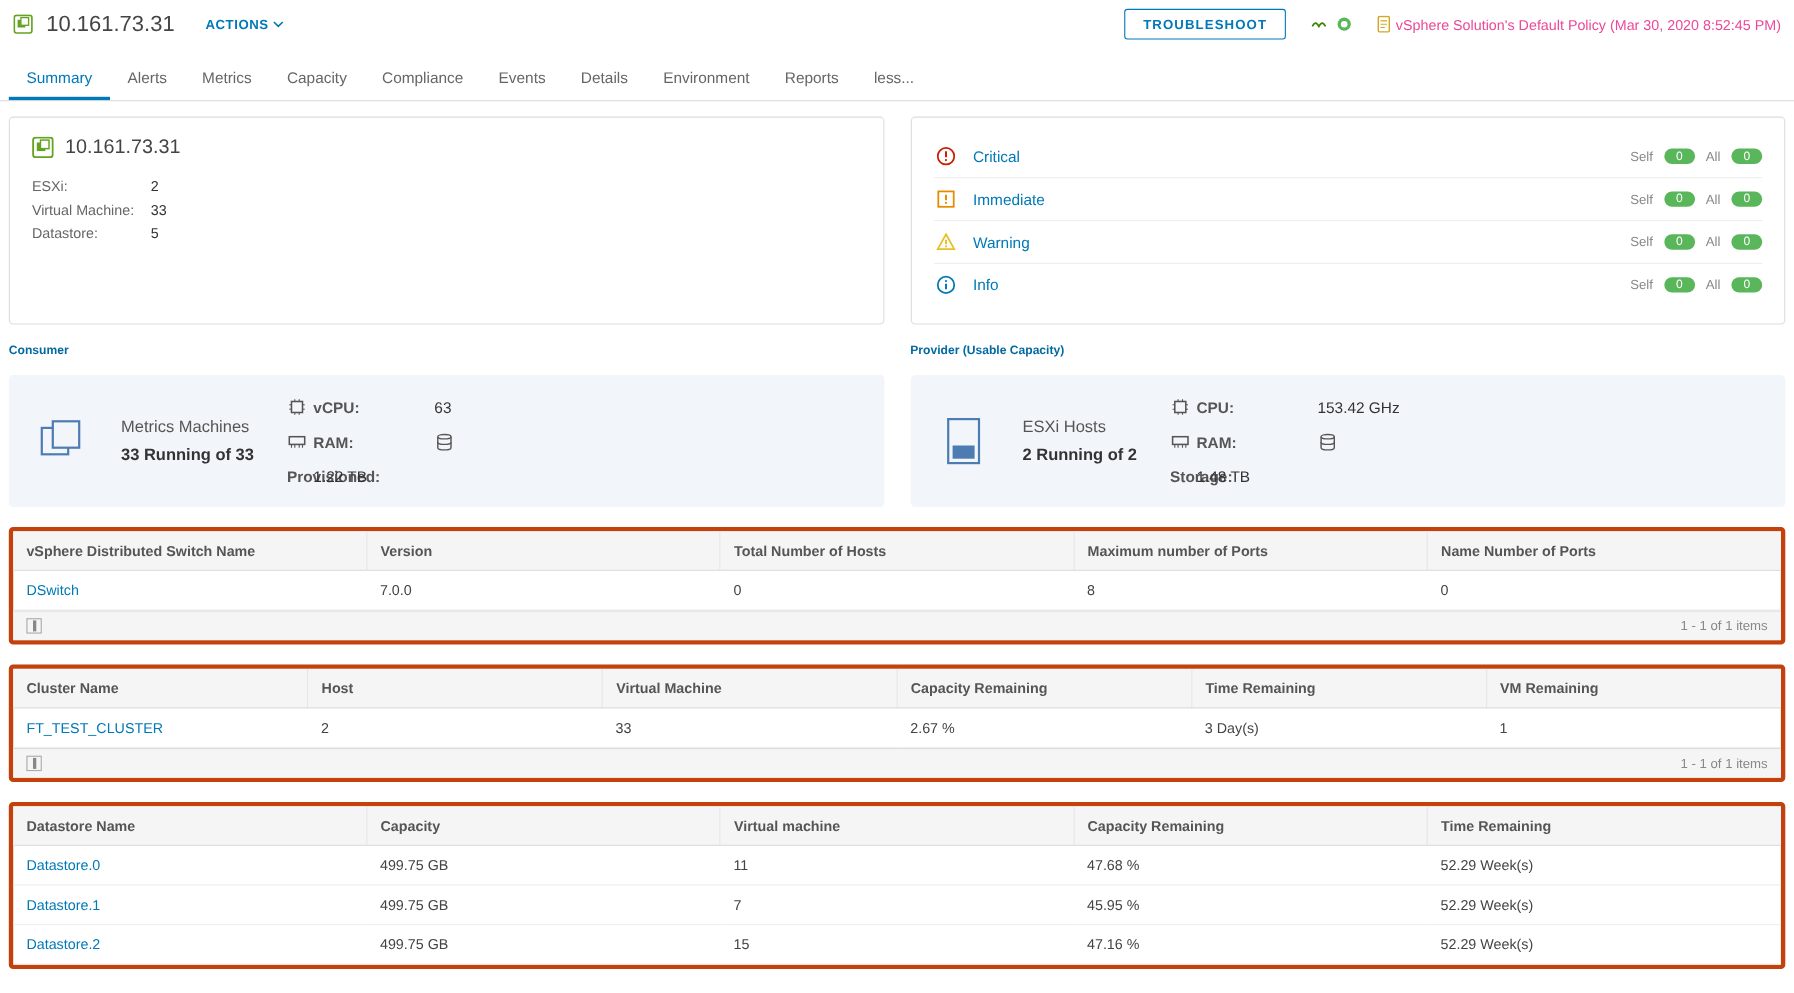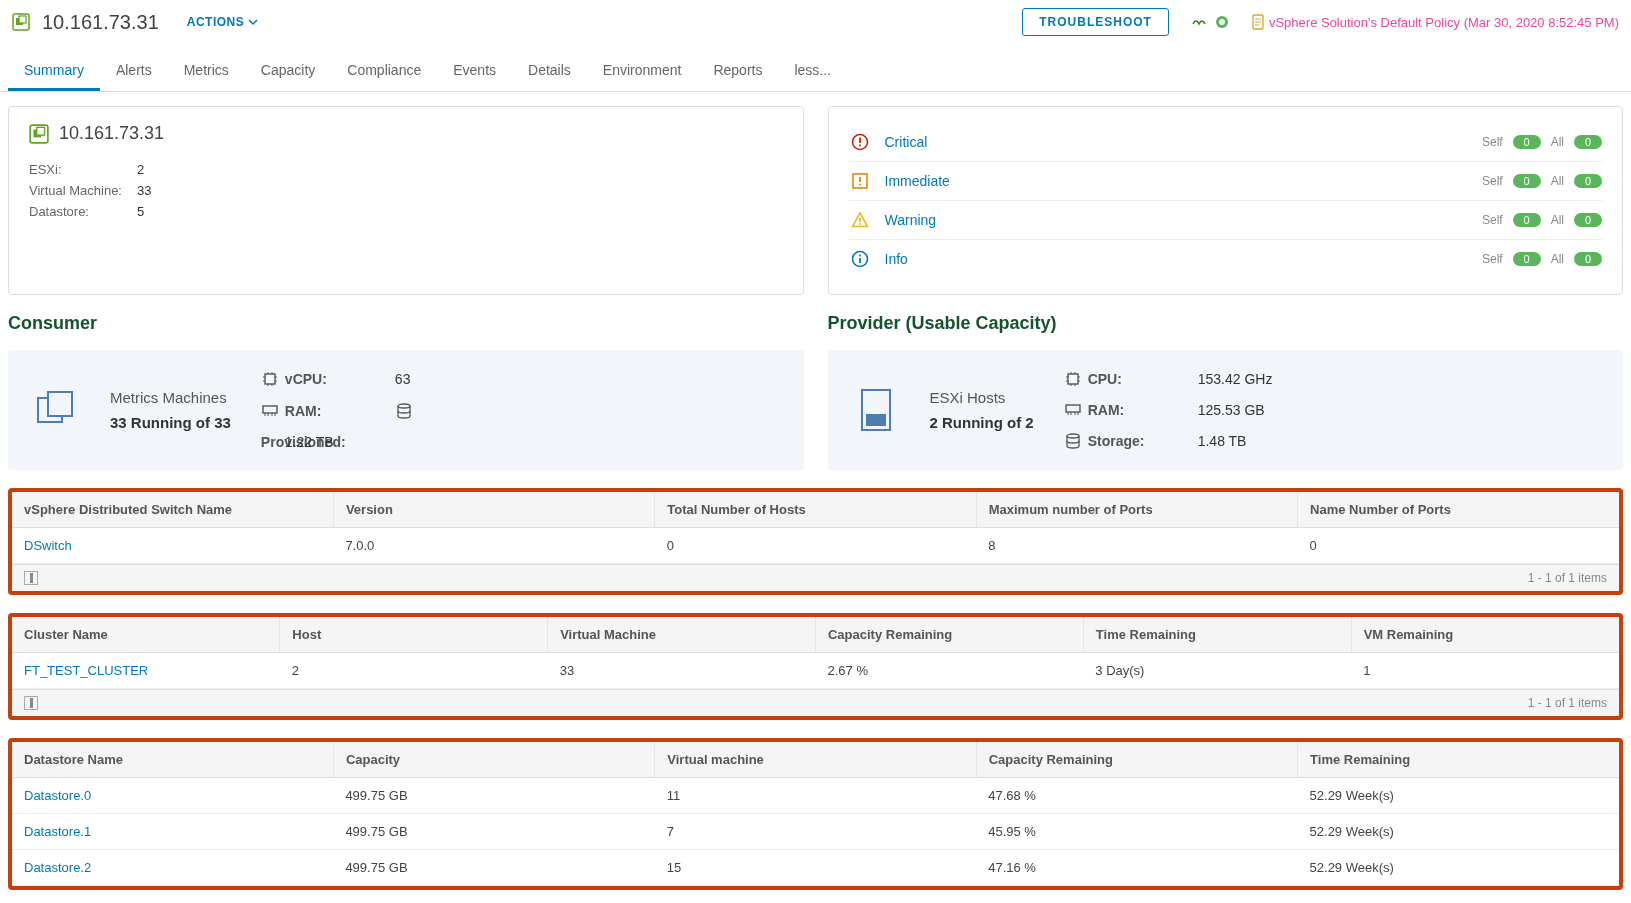--- a/index.html
+++ b/index.html
@@ -30,21 +30,21 @@
 .prop-row .label { width: 100px; }
 .prop-row .val { color: #333; }
 
 .alert-row { display: flex; align-items: center; padding: 10px 0; border-top: 1px solid #eee; }
 .alert-row:first-child { border-top: none; }
 .alert-icon { width: 22px; display: flex; justify-content: center; }
 .alert-label { margin-left: 14px; color: #0079b8; font-size: 14px; cursor: pointer; flex: 1; }
 .alert-counts { display: flex; gap: 10px; align-items: center; font-size: 12px; color: #888; }
 .pill { background: #5ab65a; color: #fff; border-radius: 10px; padding: 1px 10px; min-width: 28px; text-align: center; font-size: 11px; }
 
-.section-title { font-size: 18px; color: #14532d; font-weight: 600; margin-bottom: 8px; }
+.section-title { font-size: 11px; color: #0369a1; font-weight: 600; margin-bottom: 8px; }
 .big-panel { background: #f2f5f9; border-radius: 4px; padding: 20px 24px; display: flex; align-items: center; gap: 30px; flex: 1; }
 .big-icon { width: 48px; height: 48px; display: flex; align-items: center; justify-content: center; }
 .big-text .t1 { font-size: 15px; color: #555; margin-bottom: 8px; }
 .big-text .t2 { font-size: 15px; color: #333; font-weight: 600; }
 .metrics { flex: 1; display: grid; grid-template-columns: 24px 110px 1fr; row-gap: 14px; align-items: center; font-size: 14px; color: #555; }
 .metrics .lbl { font-weight: 600; }
 .metrics .val { color: #333; }
 .metric-icon { width: 18px; display: flex; justify-content: center; }
 
 .table-wrap { border: 4px solid #c2410c; border-radius: 4px; overflow: hidden; }
@@ -295,21 +295,20 @@
             <span class="metric-icon">
               <svg width="18" height="14" viewBox="0 0 18 14">
                 <rect x="2" y="2" width="14" height="7" fill="none" stroke="#555" stroke-width="1.4"></rect>
                 <line x1="4" y1="9" x2="4" y2="12" stroke="#555"></line>
                 <line x1="7" y1="9" x2="7" y2="12" stroke="#555"></line>
                 <line x1="11" y1="9" x2="11" y2="12" stroke="#555"></line>
                 <line x1="14" y1="9" x2="14" y2="12" stroke="#555"></line>
               </svg>
             </span>
             <span class="lbl">RAM:</span>
-            <span class="val">125.53 GB</span>
             <span class="metric-icon">
               <svg width="18" height="18" viewBox="0 0 18 18">
                 <ellipse cx="9" cy="4" rx="6" ry="2" fill="none" stroke="#555" stroke-width="1.3"></ellipse>
                 <path d="M3 4 V14 A6 2 0 0 0 15 14 V4" fill="none" stroke="#555" stroke-width="1.3"></path>
                 <path d="M3 9 A6 2 0 0 0 15 9" fill="none" stroke="#555" stroke-width="1.3"></path>
               </svg>
             </span>
             <span class="lbl">Storage:</span>
             <span class="val">1.48 TB</span>
           </div>

